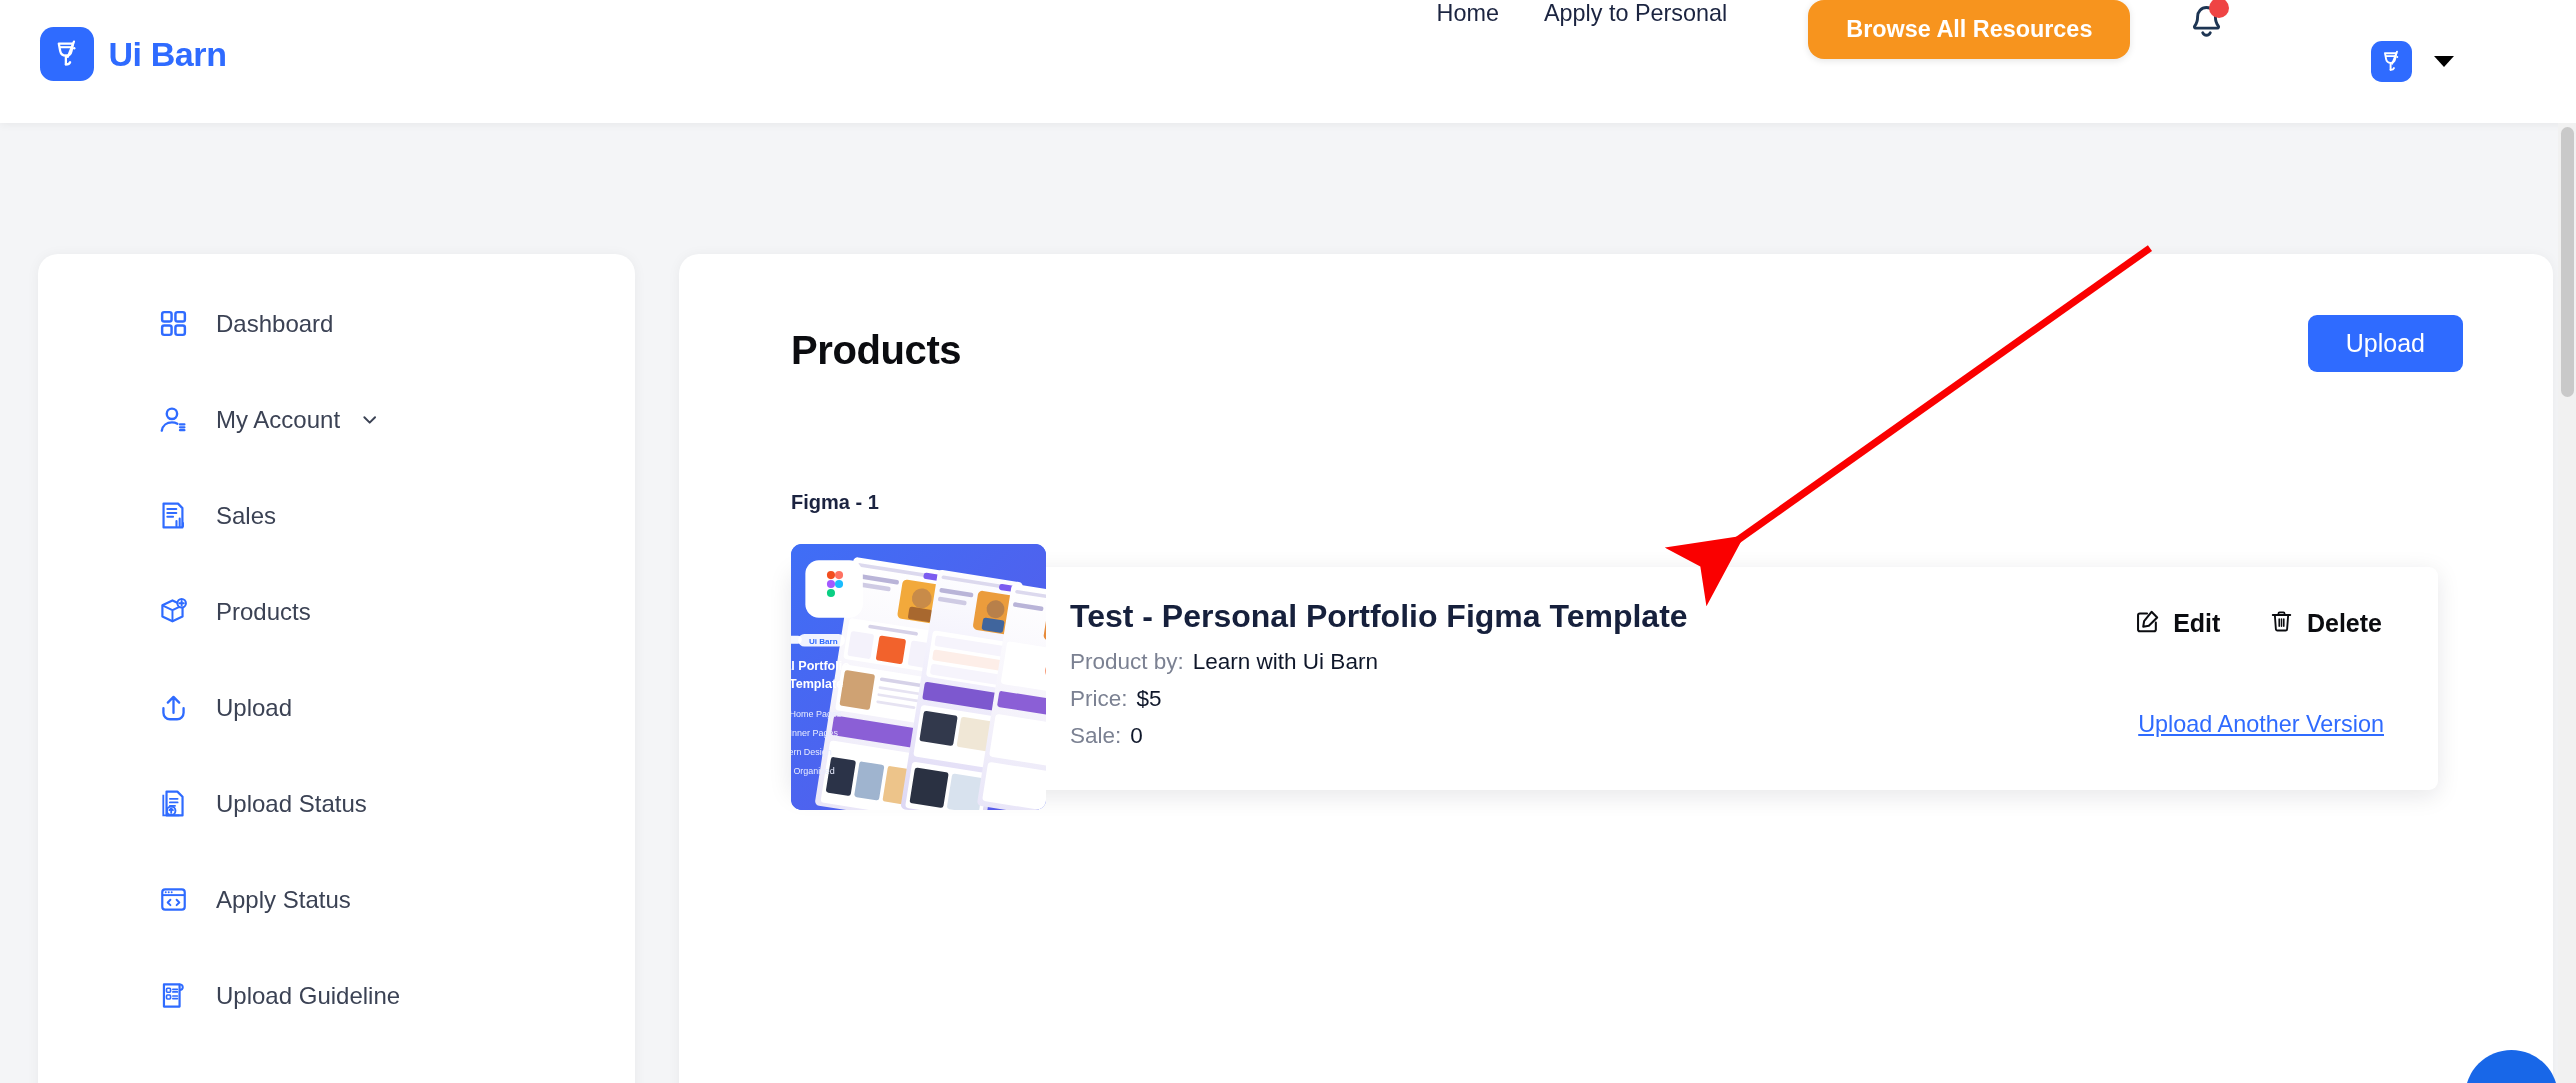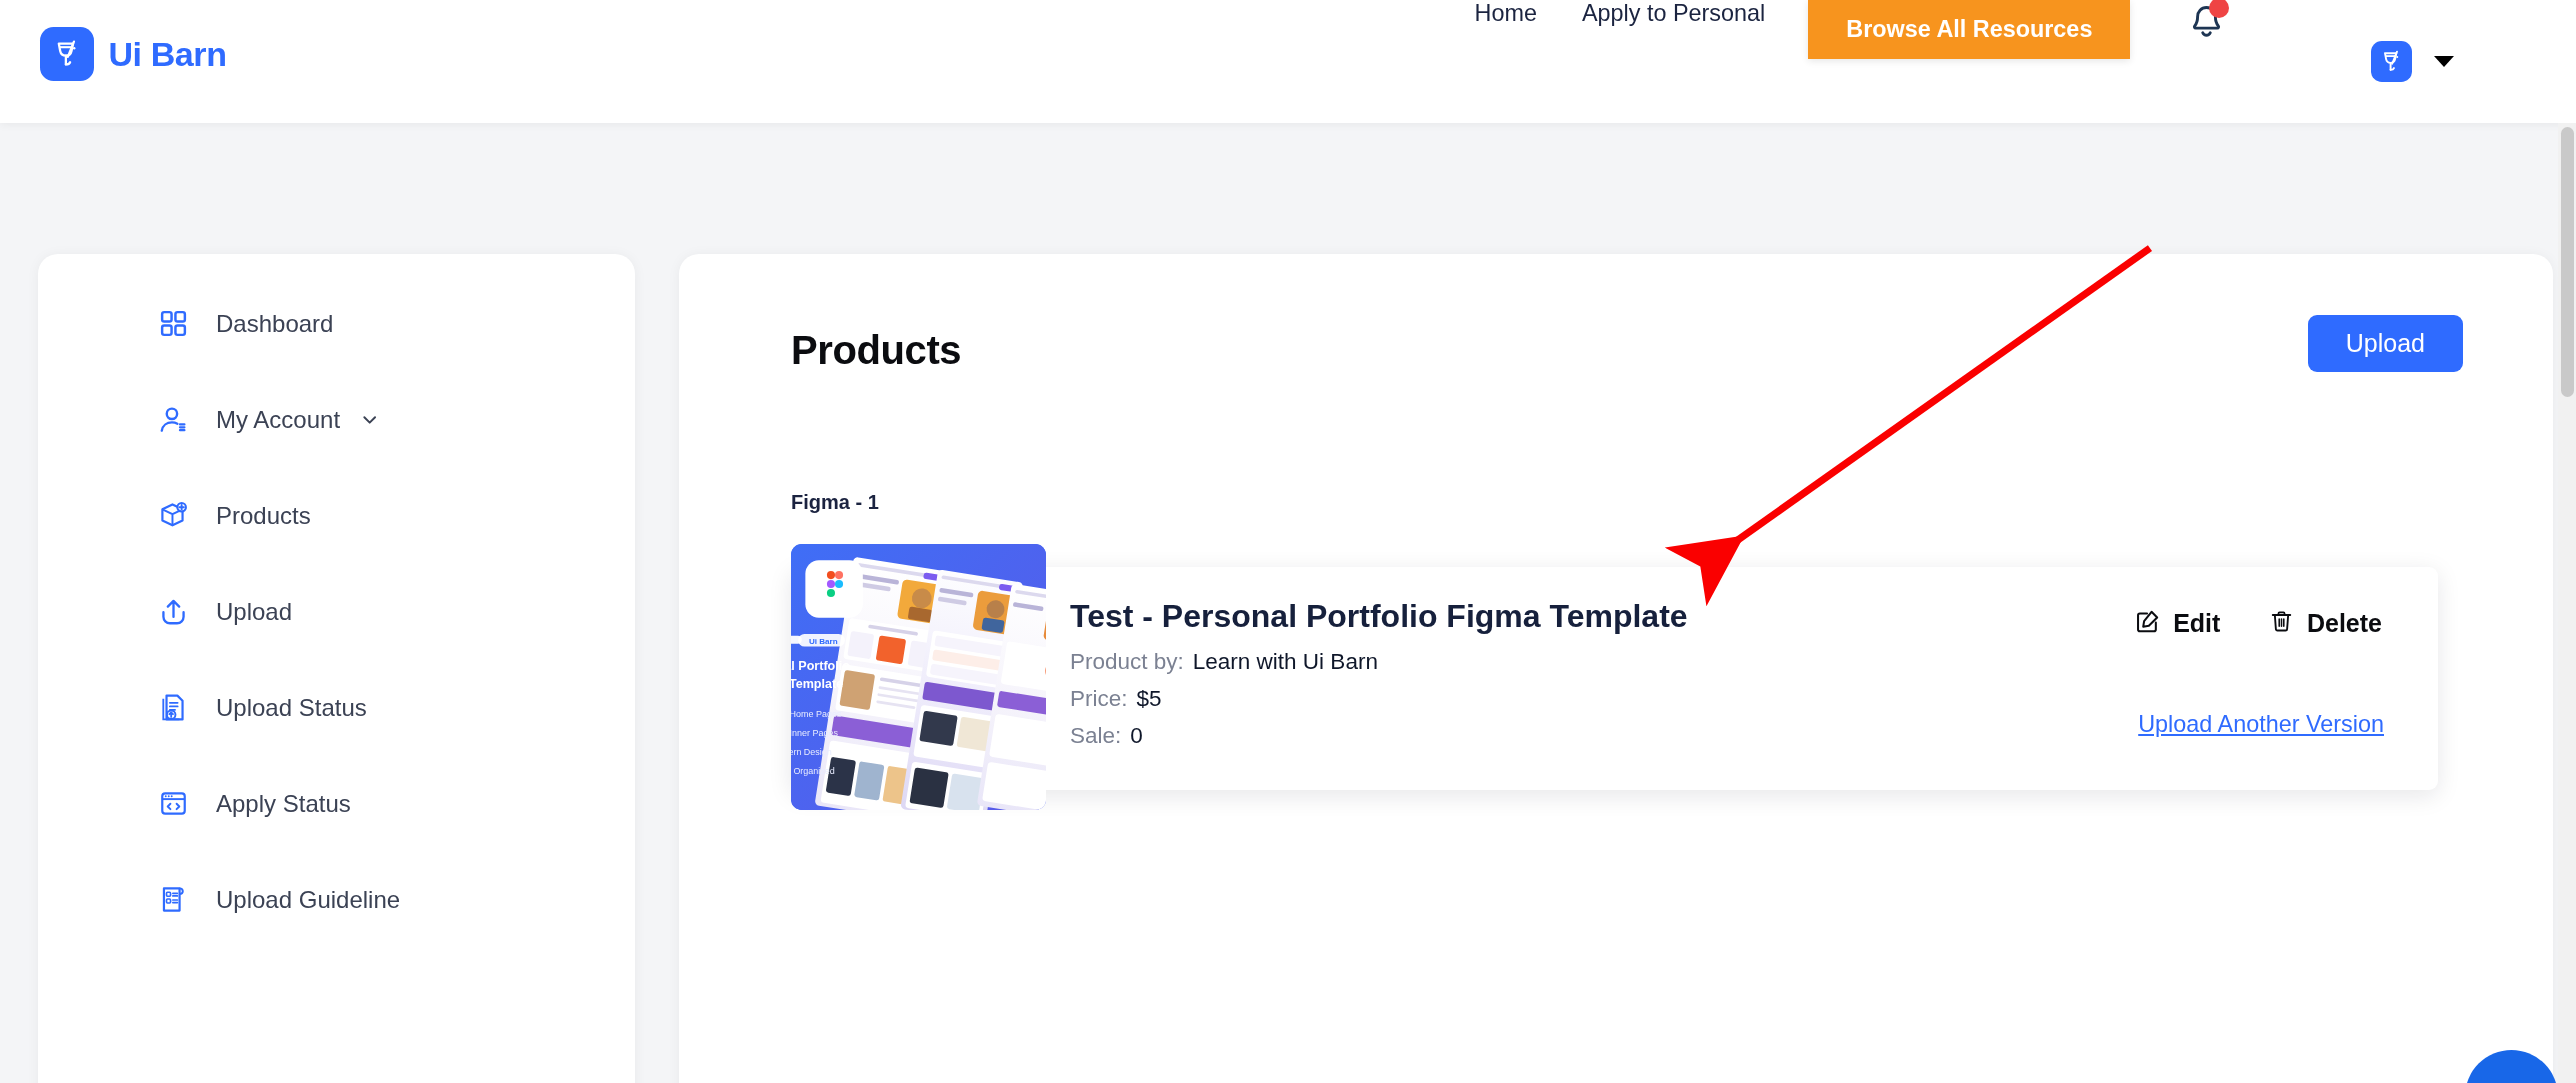--- a/index.html
+++ b/index.html
@@ -66,28 +66,29 @@
     margin-right: 43px;
   }
   .nav-link:first-child { margin-right: 45px; }
 
   .cta {
     background: #f7941e;
     color: #ffffff;
     font-size: 23.4px;
     font-weight: bold;
     border: none;
-    border-radius: 0;
+    border-radius: 16px;
     padding: 0 38px;
     height: 59px;
     line-height: 59px;
     cursor: pointer;
     white-space: nowrap;
     box-shadow: 0 1.8px 7.2px rgba(0,0,0,0.10);
     font-family: "Liberation Sans", sans-serif;
+    margin-left: 38px;
   }
 
   .bell-wrap {
     position: relative;
     width: 41px; height: 45px;
     margin-left: 56px;
     cursor: pointer;
   }
   .bell-dot {
     position: absolute;
@@ -394,20 +395,30 @@
         </svg>
       </span>
       <span class="side-label">My Account</span>
       <span class="side-chev">
         <svg width="23.4" height="23.4" viewBox="0 0 24 24" fill="none">
           <path d="M6.5 9.5 12 15l5.5-5.5" stroke="#3b4254" stroke-width="2" stroke-linecap="round" stroke-linejoin="round"></path>
         </svg>
       </span>
     </div>
 
+    <div class="side-item">
+      <span class="side-ico">
+        <svg width="31" height="31" viewBox="0 0 24 24" fill="none">
+          <path d="M4.3 2.8h11.2l3.4 3.5v14.9H4.3z" stroke="#2f6bff" stroke-width="1.7" stroke-linejoin="round"></path>
+          <path d="M7.2 7h7M7.2 10h7M7.2 13h4.5" stroke="#2f6bff" stroke-width="1.5" stroke-linecap="round"></path>
+          <path d="M14.3 20.3v-4M16.8 20.3v-6M19.3 20.3v-2.5" stroke="#2f6bff" stroke-width="1.6" stroke-linecap="round"></path>
+        </svg>
+      </span>
+      <span class="side-label">Sales</span>
+    </div>
 
     <div class="side-item">
       <span class="side-ico">
         <svg width="31" height="31" viewBox="0 0 24 24" fill="none">
           <path d="M11.2 3.4 19 7.2v8.6l-7.8 3.8-7.8-3.8V7.2z" stroke="#2f6bff" stroke-width="1.7" stroke-linejoin="round"></path>
           <path d="M3.4 7.2l7.8 3.8 7.8-3.8M11.2 11v8.6" stroke="#2f6bff" stroke-width="1.5"></path>
           <circle cx="18.3" cy="5.6" r="3.3" fill="#ffffff" stroke="#2f6bff" stroke-width="1.6"></circle>
           <path d="M18.3 3.9v3.4M16.6 5.6h3.4" stroke="#2f6bff" stroke-width="1.5" stroke-linecap="round"></path>
         </svg>
       </span>

